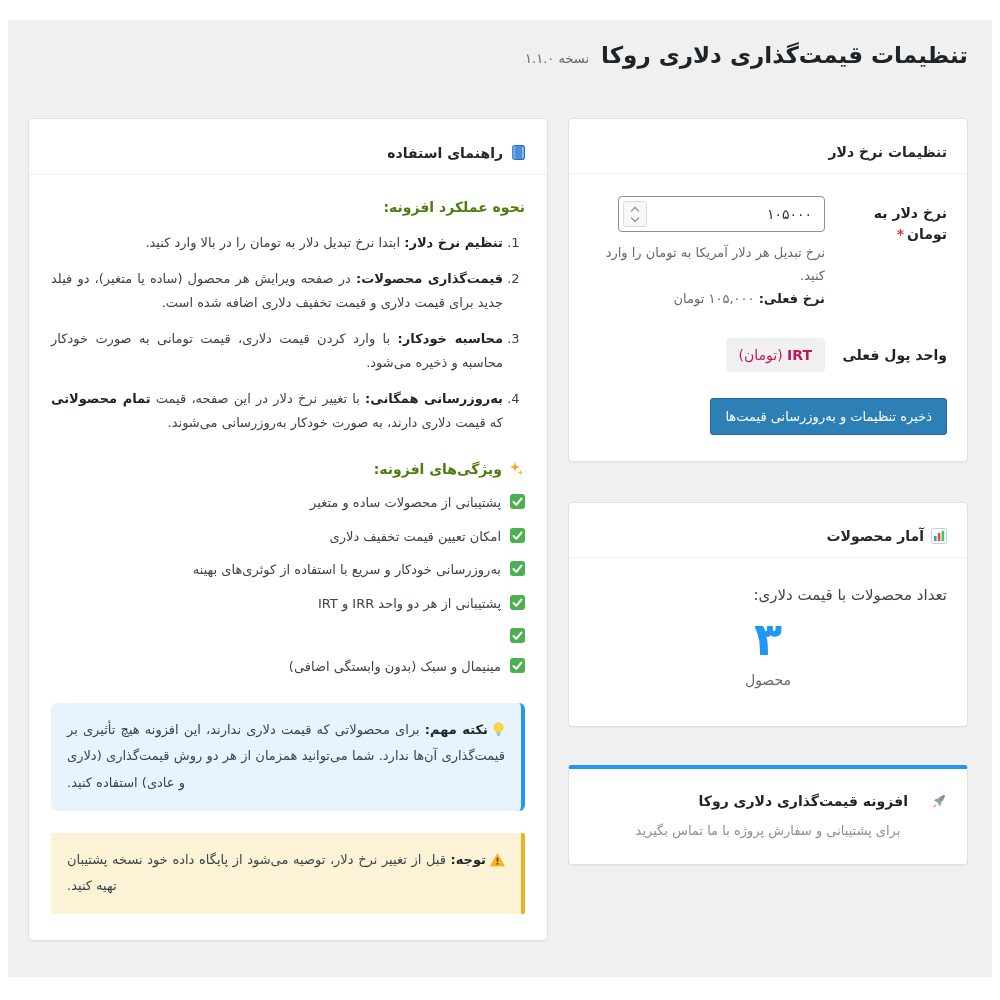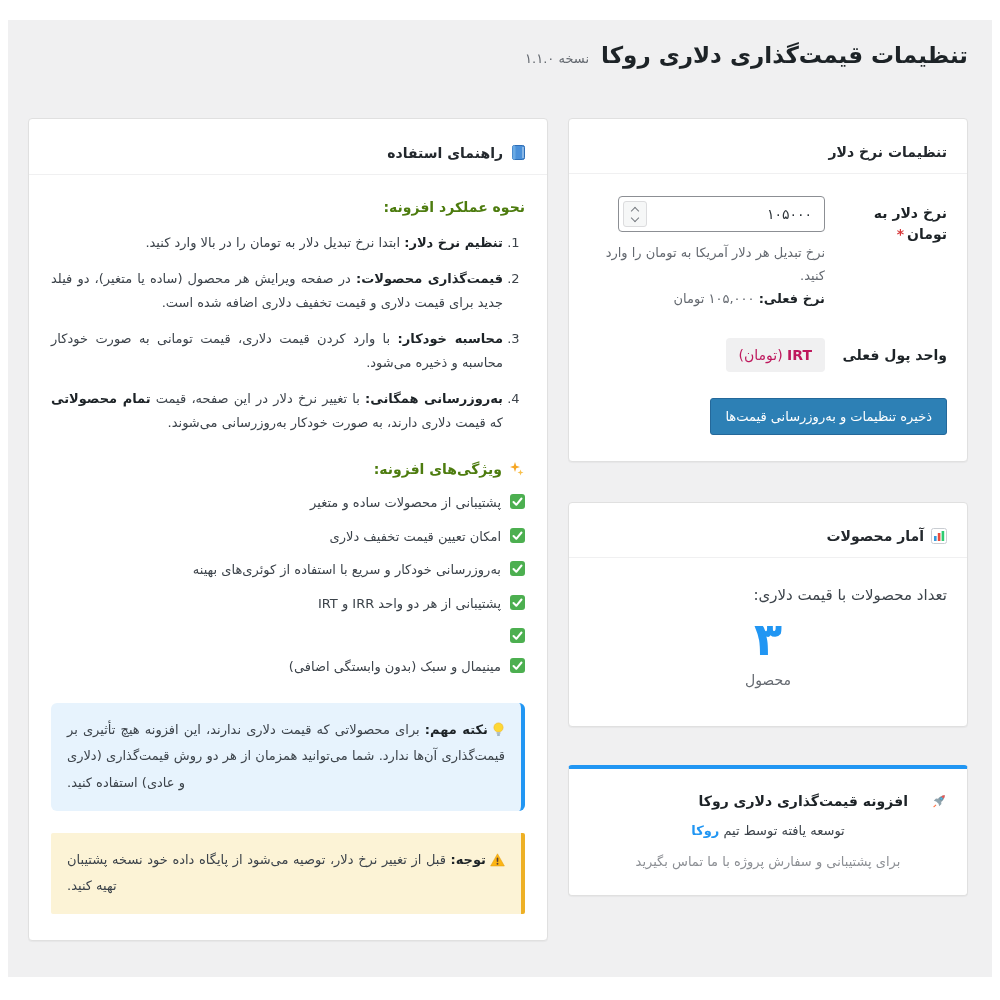--- a/index.html
+++ b/index.html
@@ -135,21 +135,20 @@
           <div class="box-inner">
             <div class="promo-title">
               <svg width="16" height="16" viewBox="0 0 16 16">
                 <path d="M13.8 2.2 C11 2.2 8.6 3.6 7 5.8 L5 5.6 2.8 7.8 5.2 8.4 7.6 10.8 8.2 13.2 10.4 11 10.2 9 C12.4 7.4 13.8 5 13.8 2.2 Z" fill="#90a4ae"></path>
                 <circle cx="10.2" cy="5.8" r="1.3" fill="#4fc3f7" stroke="#546e7a" stroke-width="0.5"></circle>
                 <path d="M4.6 11.4 L2 14 3.2 14.2 5.4 12.2 Z" fill="#ff7043"></path>
                 <path d="M13.8 2.2 C12.6 2.3 11.4 2.7 10.4 3.3 L12.7 5.6 C13.3 4.6 13.7 3.4 13.8 2.2 Z" fill="#ef5350"></path>
               </svg>
               <span>افزونه قیمت‌گذاری دلاری روکا</span>
             </div>
-            <p class="promo-byline"><span>توسعه یافته توسط تیم </span><a href="#">روکا</a></p>
             <p class="promo-contact">برای پشتیبانی و سفارش پروژه با ما تماس بگیرید</p>
           </div>
         </div>
 
       </div>
 
       <div class="col-guide">
         <div class="box">
           <div class="box-header">
             <svg width="17" height="17" viewBox="0 0 17 17">

